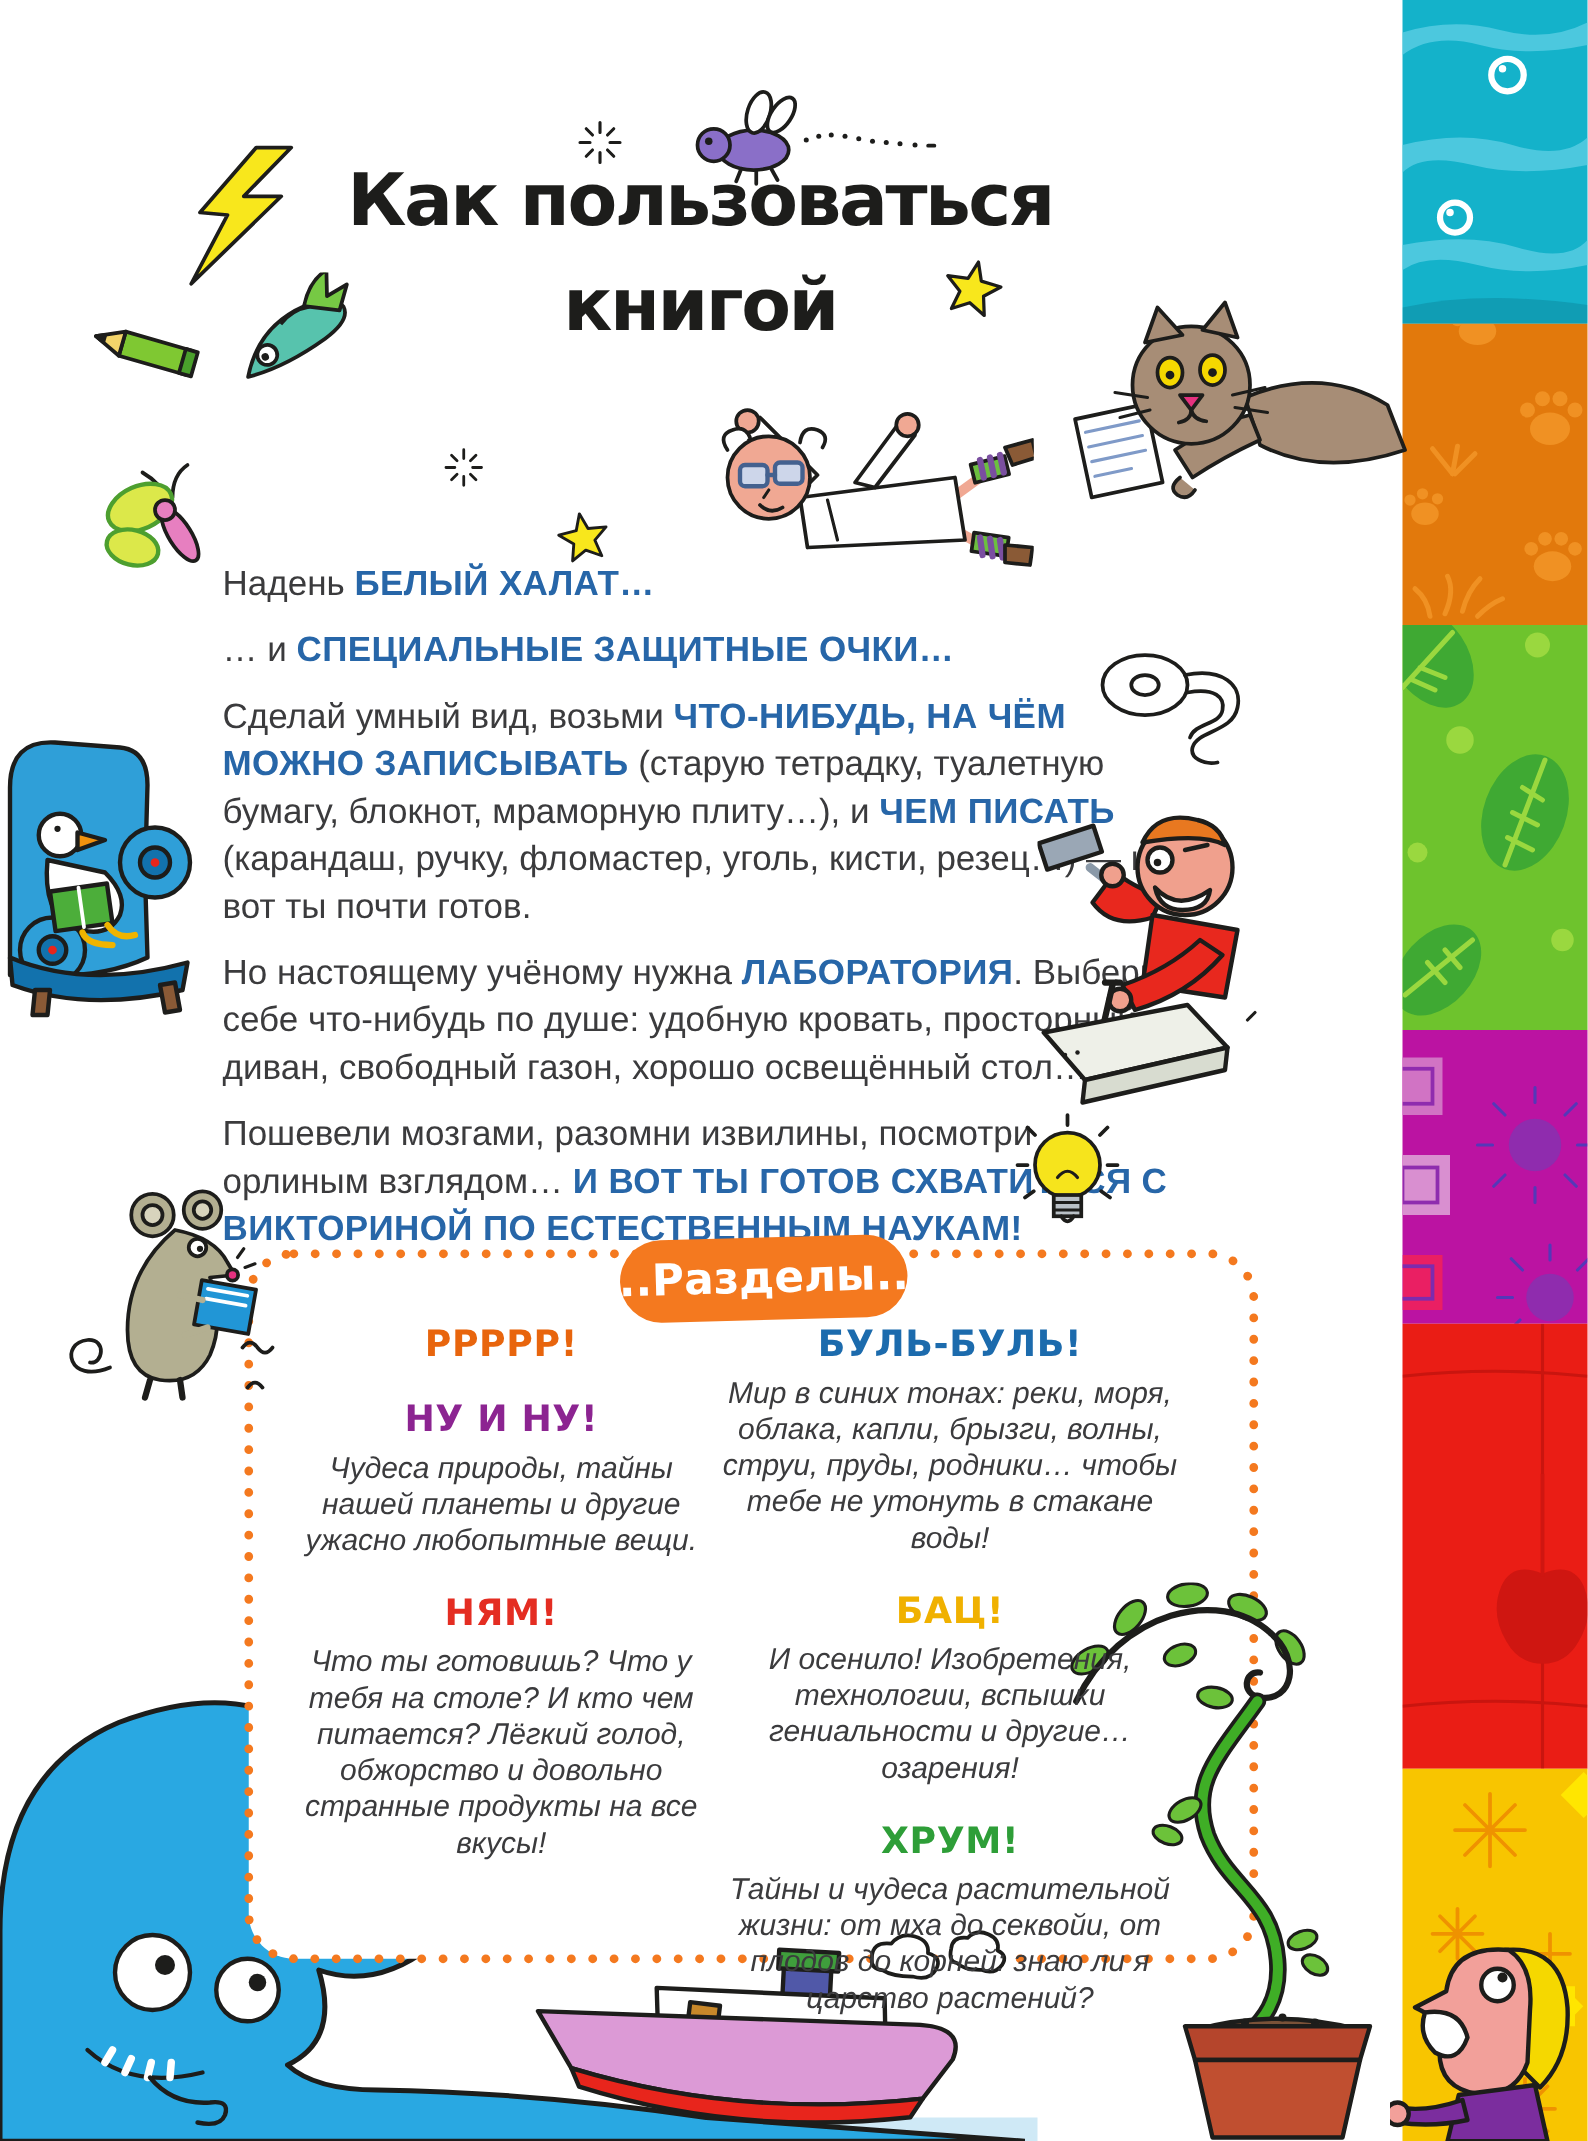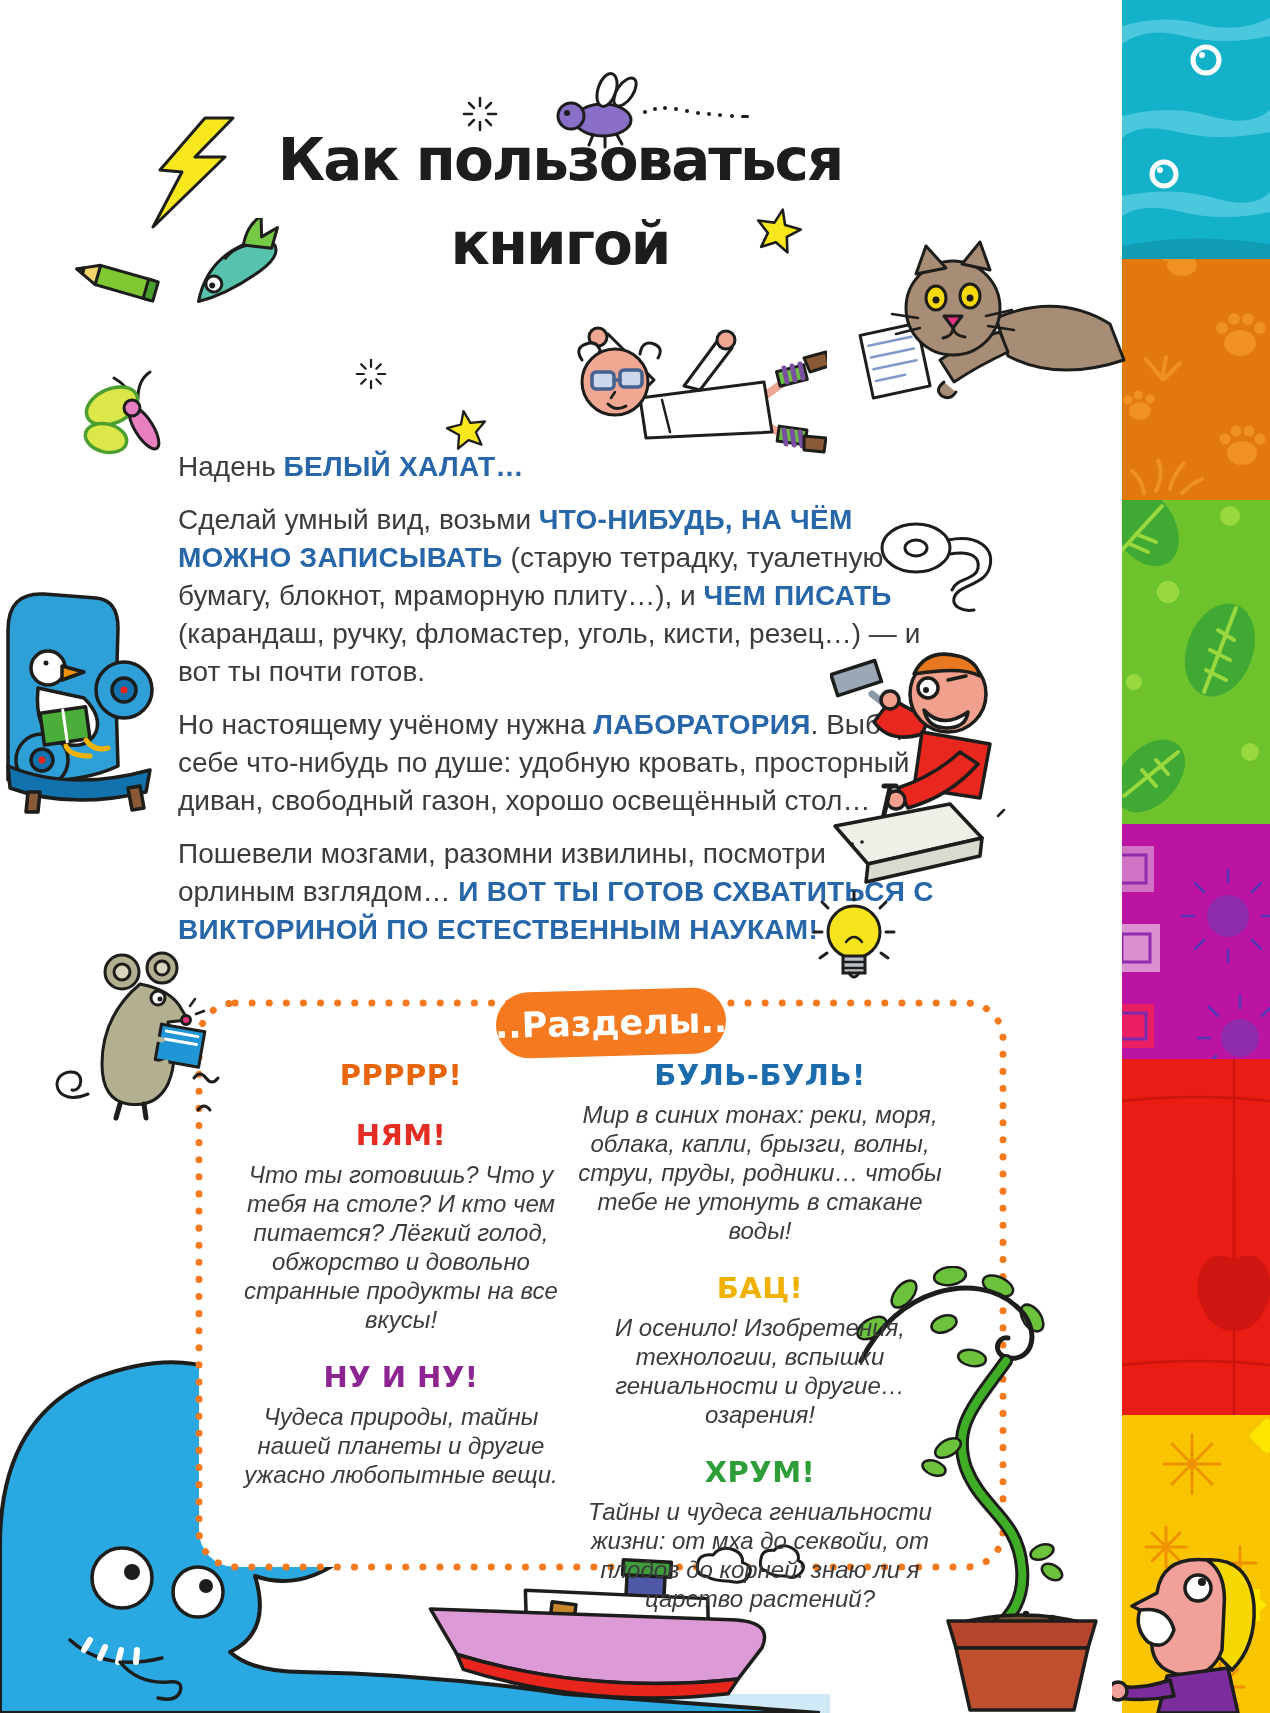--- a/index.html
+++ b/index.html
@@ -316,20 +316,21 @@
     <g transform="rotate(-8 64 156)">
       <rect x="42" y="140" width="46" height="32" fill="#4cae3a"></rect>
       <path d="M65,140 v32" stroke="#ffffff" stroke-width="3"></path>
     </g>
     <path d="M66,176 q4,10 24,10 M86,170 q8,12 22,8" stroke="#f0b400" stroke-width="5" fill="none"></path>
   </g>
 </svg>
 
 <div class="abs intro">
   <p><span>Надень </span><span class="accent">БЕЛЫЙ ХАЛАТ…</span></p>
+  <p><span>… и </span><span class="accent">СПЕЦИАЛЬНЫЕ ЗАЩИТНЫЕ ОЧКИ…</span></p>
   <p><span>Сделай умный вид, возьми </span><span class="accent">ЧТО-НИБУДЬ, НА ЧЁМ МОЖНО ЗАПИСЫВАТЬ</span><span> (старую тетрадку, туалетную бумагу, блокнот, мраморную плиту…), и </span><span class="accent">ЧЕМ ПИСАТЬ</span><span> (карандаш, ручку, фломастер, уголь, кисти, резец…) — и вот ты почти готов.</span></p>
   <p><span>Но настоящему учёному нужна </span><span class="accent">ЛАБОРАТОРИЯ</span><span>. Выбери себе что-нибудь по душе: удобную кровать, просторный диван, свободный газон, хорошо освещённый стол…</span></p>
   <p><span>Пошевели мозгами, разомни извилины, посмотри орлиным взглядом… </span><span class="accent">И ВОТ ТЫ ГОТОВ СХВАТИТЬСЯ С ВИКТОРИНОЙ ПО ЕСТЕСТВЕННЫМ НАУКАМ!</span></p>
 </div>
 
 <svg class="abs z4" style="left:830px;top:636px" width="195" height="260" viewBox="0 0 195 260">
   <g stroke="#1d1d1b" stroke-width="3.5" stroke-linejoin="round" stroke-linecap="round">
     <g transform="rotate(-18 30 44)">
         <rect x="4" y="30" width="46" height="22" fill="#9aa7b5"></rect>
       </g>
@@ -399,40 +400,40 @@
     <path d="M4,12 q6,-8 12,0 q6,8 12,0"></path>
     <path d="M8,44 q6,-8 12,0"></path>
   </g>
 </svg>
 
 <div class="abs col col-left">
   <div class="section">
     <h3 style="color: rgb(232, 101, 13);">РРРРР!</h3>
   </div>
   <div class="section">
+    <h3 style="color: rgb(140, 36, 145);">НУ И НУ!</h3>
+    <p>Чудеса природы, тайны нашей планеты и другие ужасно любопытные вещи.</p>
+  </div>
+  <div class="section">
     <h3 style="color: rgb(228, 45, 34);">НЯМ!</h3>
     <p>Что ты готовишь? Что у тебя на столе? И кто чем питается? Лёгкий голод, обжорство и довольно странные продукты на все вкусы!</p>
-  </div>
-  <div class="section">
-    <h3 style="color: rgb(140, 36, 145);">НУ И НУ!</h3>
-    <p>Чудеса природы, тайны нашей планеты и другие ужасно любопытные вещи.</p>
   </div>
 </div>
 <div class="abs col col-right">
   <div class="section">
     <h3 style="color: rgb(28, 107, 173);">БУЛЬ-БУЛЬ!</h3>
     <p>Мир в синих тонах: реки, моря, облака, капли, брызги, волны, струи, пруды, родники…  чтобы тебе не утонуть в стакане воды!</p>
   </div>
   <div class="section">
     <h3 style="color: rgb(240, 177, 0);">БАЦ!</h3>
     <p>И осенило! Изобретения, технологии, вспышки гениальности и другие… озарения!</p>
   </div>
   <div class="section">
     <h3 style="color: rgb(46, 158, 56);">ХРУМ!</h3>
-    <p>Тайны и чудеса гениальности жизни: от мха до секвойи, от плодов до корней: знаю ли я царство растений?</p>
+    <p>Тайны и чудеса растительной жизни: от мха до секвойи, от плодов до корней: знаю ли я царство растений?</p>
   </div>
 </div>
 
 <svg class="abs z2" style="left:0;top:1340px" width="820" height="373" viewBox="0 0 820 373">
   <path d="M0,373 L0,205 Q0,78 95,38 Q190,2 250,48 Q300,86 302,142 L302,152
            Q340,116 372,130 Q356,142 368,147 Q348,160 366,169 Q342,178 358,191
            Q328,206 345,217 Q300,252 255,236 Q272,292 230,312 Q252,332 302,332
            Q430,334 565,354 L820,373 Z" fill="#29a8e2" stroke="#1d1d1b" stroke-width="4" stroke-linejoin="round"></path>
   <g stroke="#1d1d1b" stroke-width="3.5" stroke-linecap="round">
     <circle cx="122" cy="238" r="30" fill="#ffffff"></circle>

